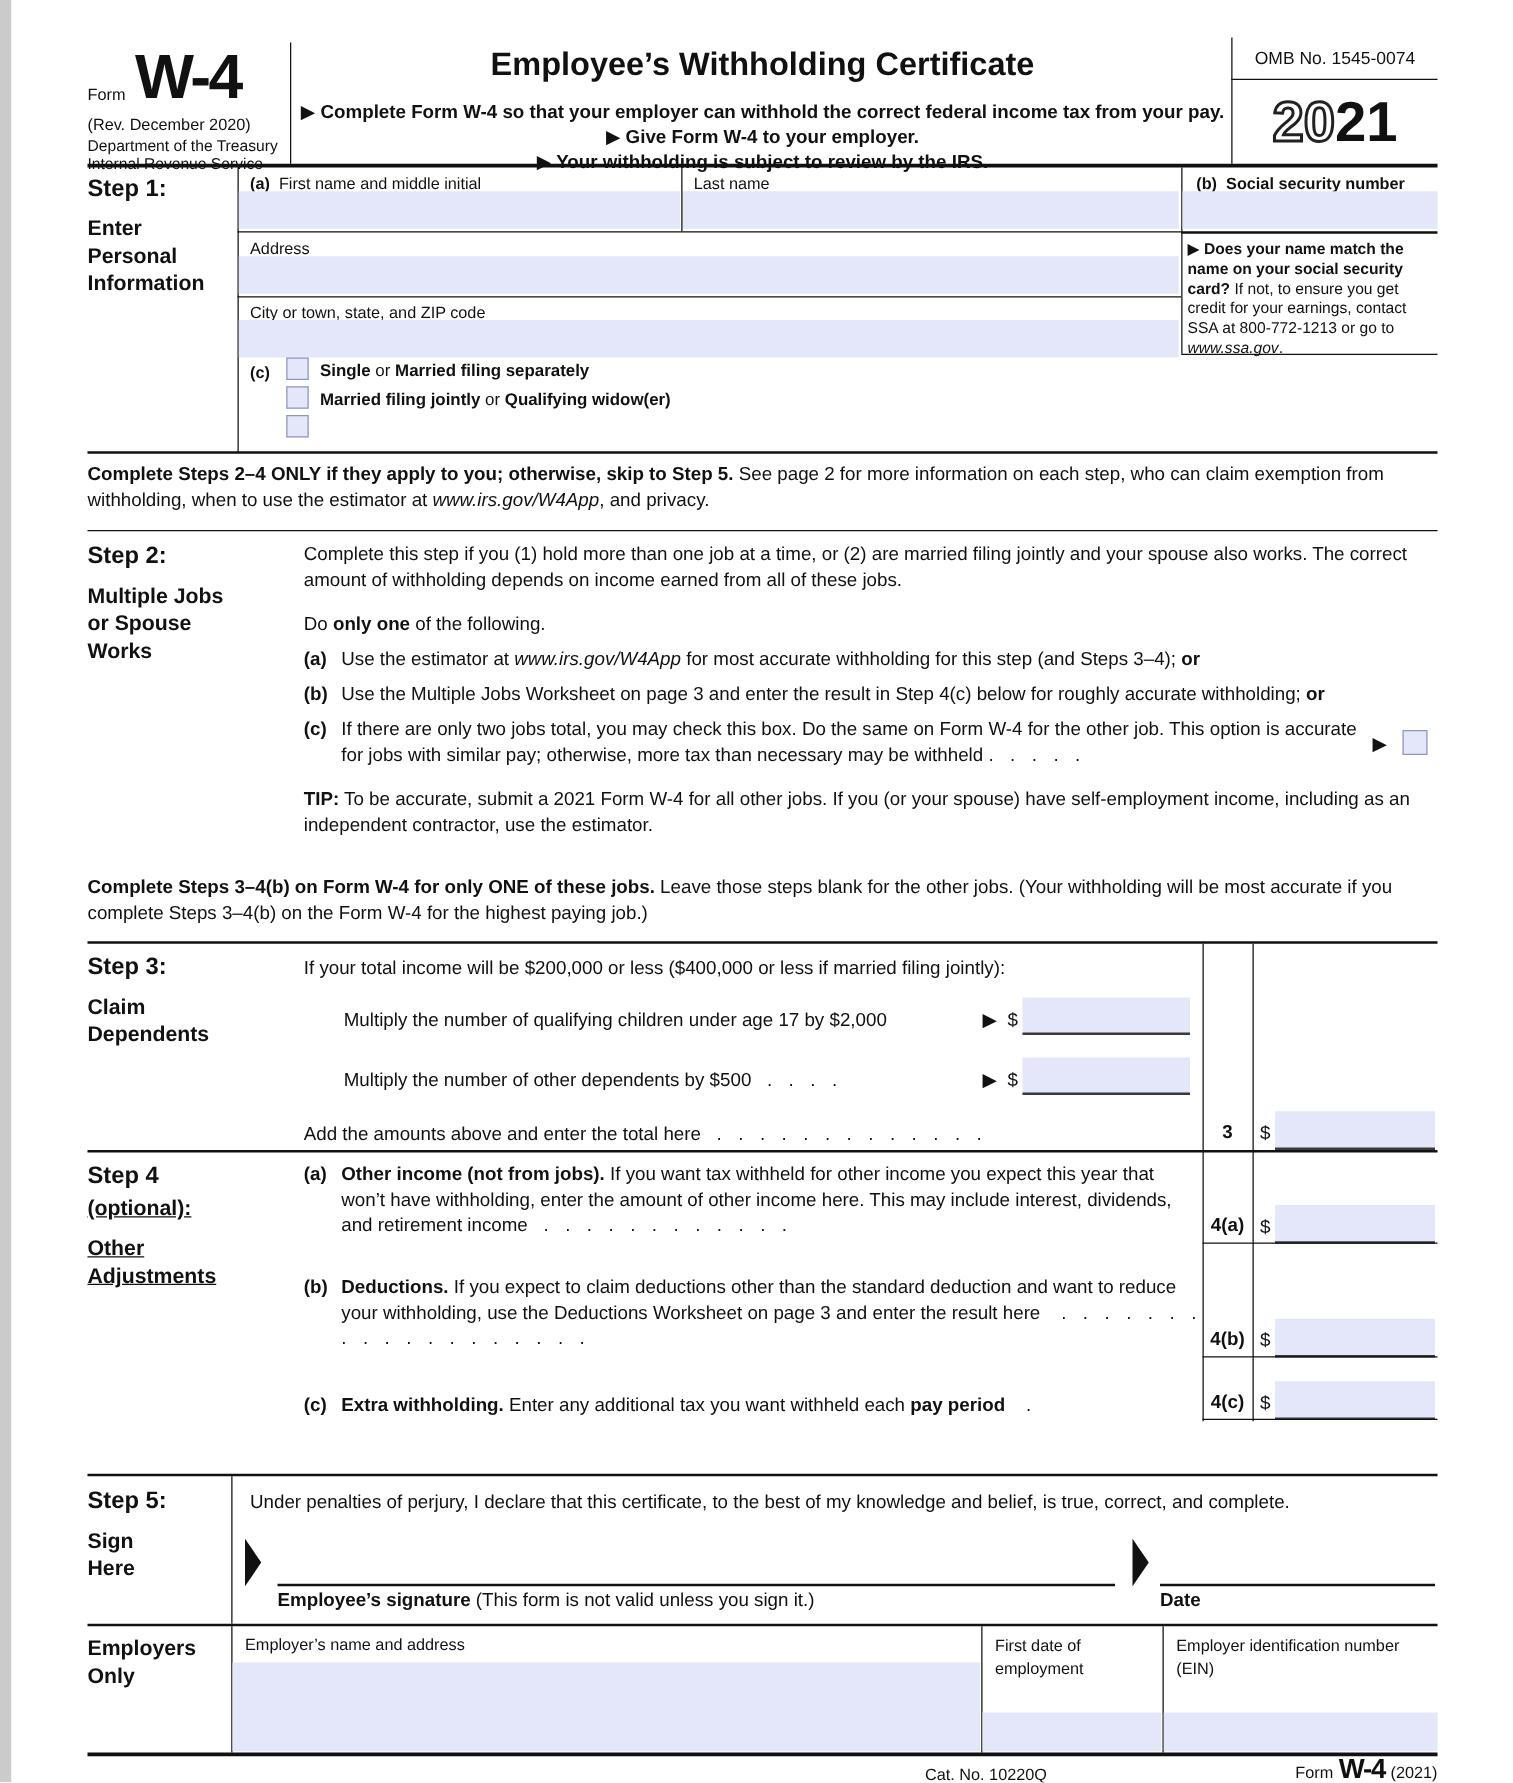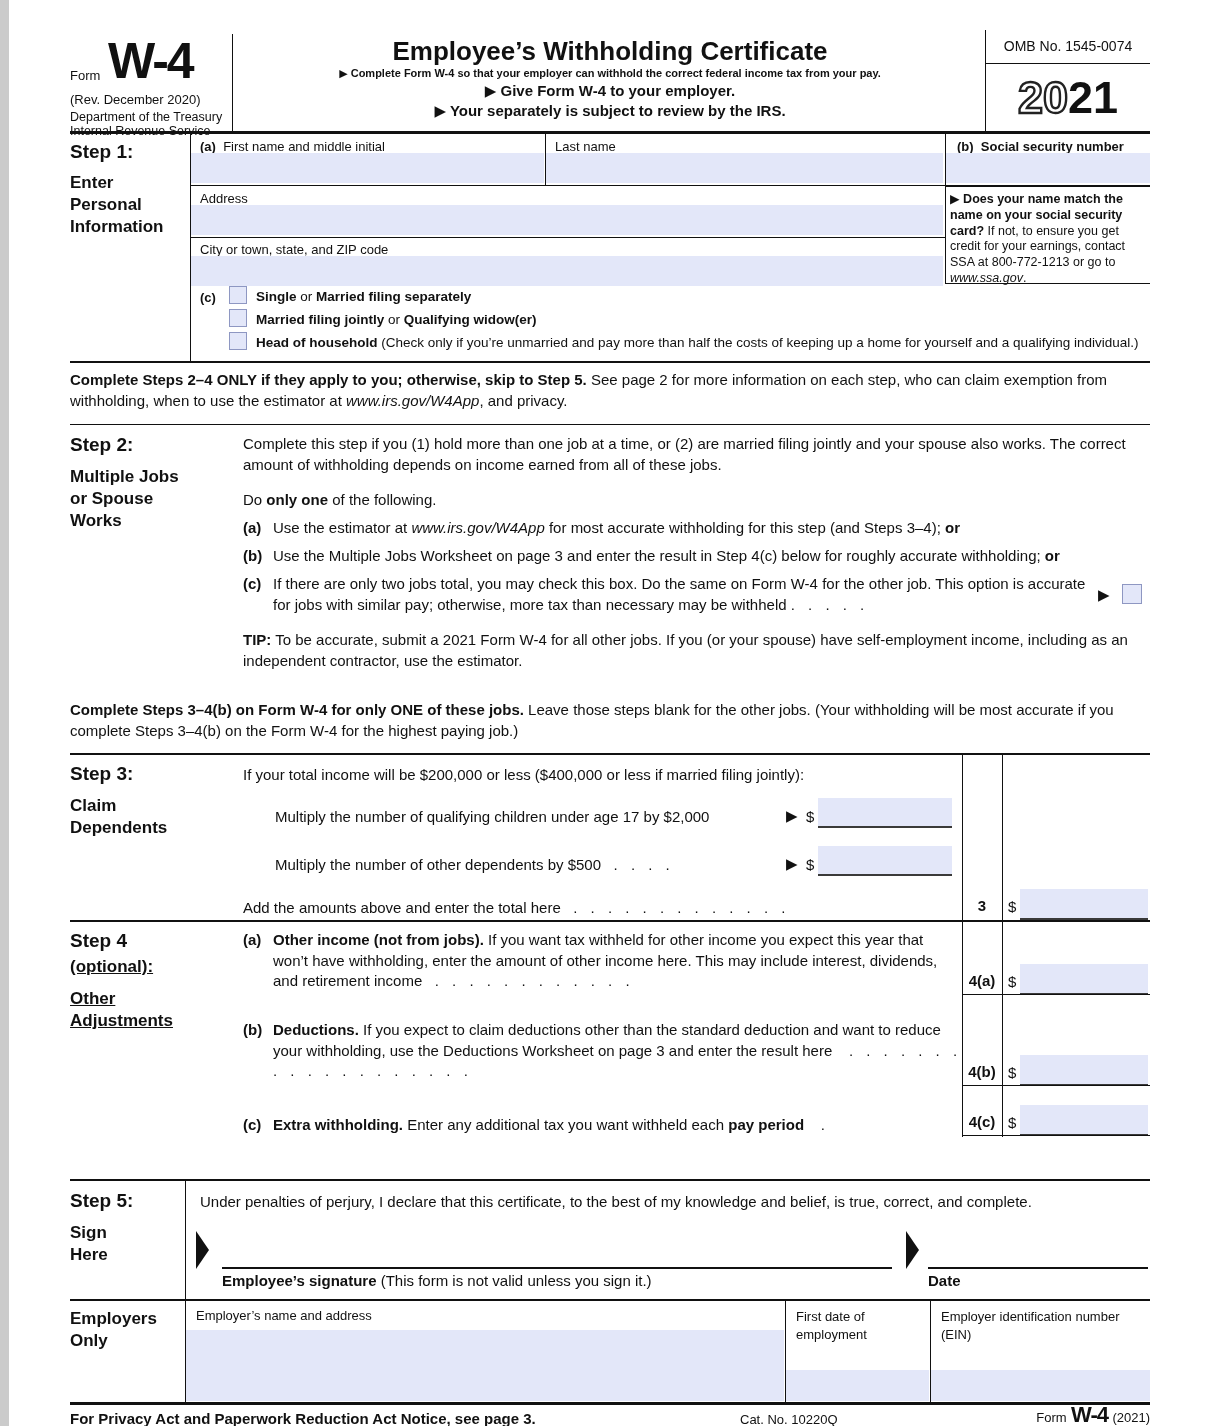--- a/index.html
+++ b/index.html
@@ -38,23 +38,23 @@
       <span class="abs b" style="left:38px;top:-6px;font-size:50px;letter-spacing:-2px;">W-4</span>
     </div>
     <div style="font-size:13px;margin-top:2px;">(Rev. December 2020)</div>
     <div style="font-size:12.5px;margin-top:3px;">Department of the Treasury</div>
     <div style="font-size:12.5px;">Internal Revenue Service</div>
   </div>
   <div class="vline" style="left:232px;top:34px;height:97px;"></div>
 
   <div class="abs" style="left:236px;top:36px;width:748px;text-align:center;">
     <div class="b" style="font-size:26px;">Employee’s Withholding Certificate</div>
-    <div class="b" style="font-size:11px;margin-top:0;"><span class="arrow">▶</span> <span>Complete Form W-4 so that your employer can withhold the correct federal income tax from your pay.</span></div>
+    <div class="b" style="font-size:15px;margin-top:13px;"><span class="arrow">▶</span> <span>Complete Form W-4 so that your employer can withhold the correct federal income tax from your pay.</span></div>
     <div class="b" style="font-size:15px;margin-top:2px;"><span class="arrow">▶</span> <span>Give Form W-4 to your employer.</span></div>
-    <div class="b" style="font-size:15px;margin-top:2px;"><span class="arrow">▶</span> <span>Your separately is subject to review by the IRS.</span></div>
+    <div class="b" style="font-size:15px;margin-top:2px;"><span class="arrow">▶</span> <span>Your withholding is subject to review by the IRS.</span></div>
   </div>
   <div class="vline" style="left:985px;top:30px;height:101px;"></div>
 
   <div class="abs" style="left:986px;top:38px;width:164px;text-align:center;">
     <div style="font-size:14px;">OMB No. 1545-0074</div>
   </div>
   <div class="hline" style="left:985px;top:63px;width:165px;height:1px;"></div>
   <div class="abs b" style="left:986px;top:72px;width:164px;text-align:center;font-size:45px;"><span class="year-outline">20</span><span>21</span></div>
 
   <div class="hline" style="left:70px;top:131px;width:1080px;height:3px;"></div>
@@ -83,21 +83,20 @@
   <div class="hline" style="left:945px;top:185px;width:205px;height:2px;"></div>
   <div class="abs" style="left:950px;top:191px;width:200px;font-size:12.5px;line-height:1.26;"><span class="arrow b">▶</span> <span class="b">Does your name match the name on your social security card?</span> <span>If not, to ensure you get credit for your earnings, contact SSA at 800-772-1213 or go to</span> <span class="i">www.ssa.gov</span><span>.</span></div>
   <div class="hline" style="left:945px;top:283px;width:205px;height:1px;"></div>
 
   <div class="abs small13 b" style="left:200px;top:290px;">(c)</div>
   <div class="cbox" style="left:229px;top:286px;"></div>
   <div class="abs" style="left:256px;top:289px;font-size:13.5px;"><span class="b">Single</span> <span>or</span> <span class="b">Married filing separately</span><span></span></div>
   <div class="cbox" style="left:229px;top:309px;"></div>
   <div class="abs" style="left:256px;top:312px;font-size:13.5px;"><span class="b">Married filing jointly</span> <span>or</span> <span class="b">Qualifying widow(er)</span><span></span></div>
   <div class="cbox" style="left:229px;top:332px;"></div>
-  <div class="abs" style="left:256px;top:335px;font-size:13.5px;width:900px;"><span class="b">Head of household</span> <span>(Check only if you’re unmarried and pay more than half the costs of keeping up a home for yourself and a qualifying individual.)</span></div>
 
   <div class="hline" style="left:70px;top:361px;width:1080px;height:2px;"></div>
 
   <div class="abs body15" style="left:70px;top:370px;width:1080px;"><span class="b">Complete Steps 2–4 ONLY if they apply to you; otherwise, skip to Step 5.</span> <span>See page 2 for more information on each step, who can claim exemption from withholding, when to use the estimator at</span> <span class="i">www.irs.gov/W4App</span><span>, and privacy.</span></div>
   <div class="hline" style="left:70px;top:424px;width:1080px;height:1px;"></div>
 
   <div class="abs lbl19" style="left:70px;top:434px;">Step 2:</div>
   <div class="abs lbl17" style="left:70px;top:466px;width:125px;">Multiple Jobs or Spouse Works</div>
 
   <div class="abs body15" style="left:243px;top:434px;width:910px;">Complete this step if you (1) hold more than one job at a time, or (2) are married filing jointly and your spouse also works. The correct amount of withholding depends on income earned from all of these jobs.</div>
@@ -203,20 +202,19 @@
   <div class="vline" style="left:785px;top:1301px;height:101px;"></div>
   <div class="abs small13" style="left:796px;top:1308px;width:110px;line-height:1.35;">First date of employment</div>
   <div class="field" style="left:786px;top:1370px;width:143px;height:31px;"></div>
 
   <div class="vline" style="left:930px;top:1301px;height:101px;"></div>
   <div class="abs small13" style="left:941px;top:1308px;width:195px;line-height:1.35;">Employer identification number (EIN)</div>
   <div class="field" style="left:931px;top:1370px;width:219px;height:31px;"></div>
 
   <div class="hline" style="left:70px;top:1402px;width:1080px;height:3px;"></div>
 
-  <div class="abs b" style="left:70px;top:1410px;font-size:15px;">For Privacy Act and Paperwork Reduction Act Notice, see page 3.</div>
   <div class="abs" style="left:740px;top:1412px;font-size:13px;">Cat. No. 10220Q</div>
   <div class="abs" style="left:1000px;top:1402px;width:150px;text-align:right;">
     <span style="font-size:13px;">Form</span>
     <span class="b" style="font-size:22px;letter-spacing:-1px;">W-4</span>
     <span style="font-size:13px;">(2021)</span>
   </div>
 </div>
 
 </body></html>

